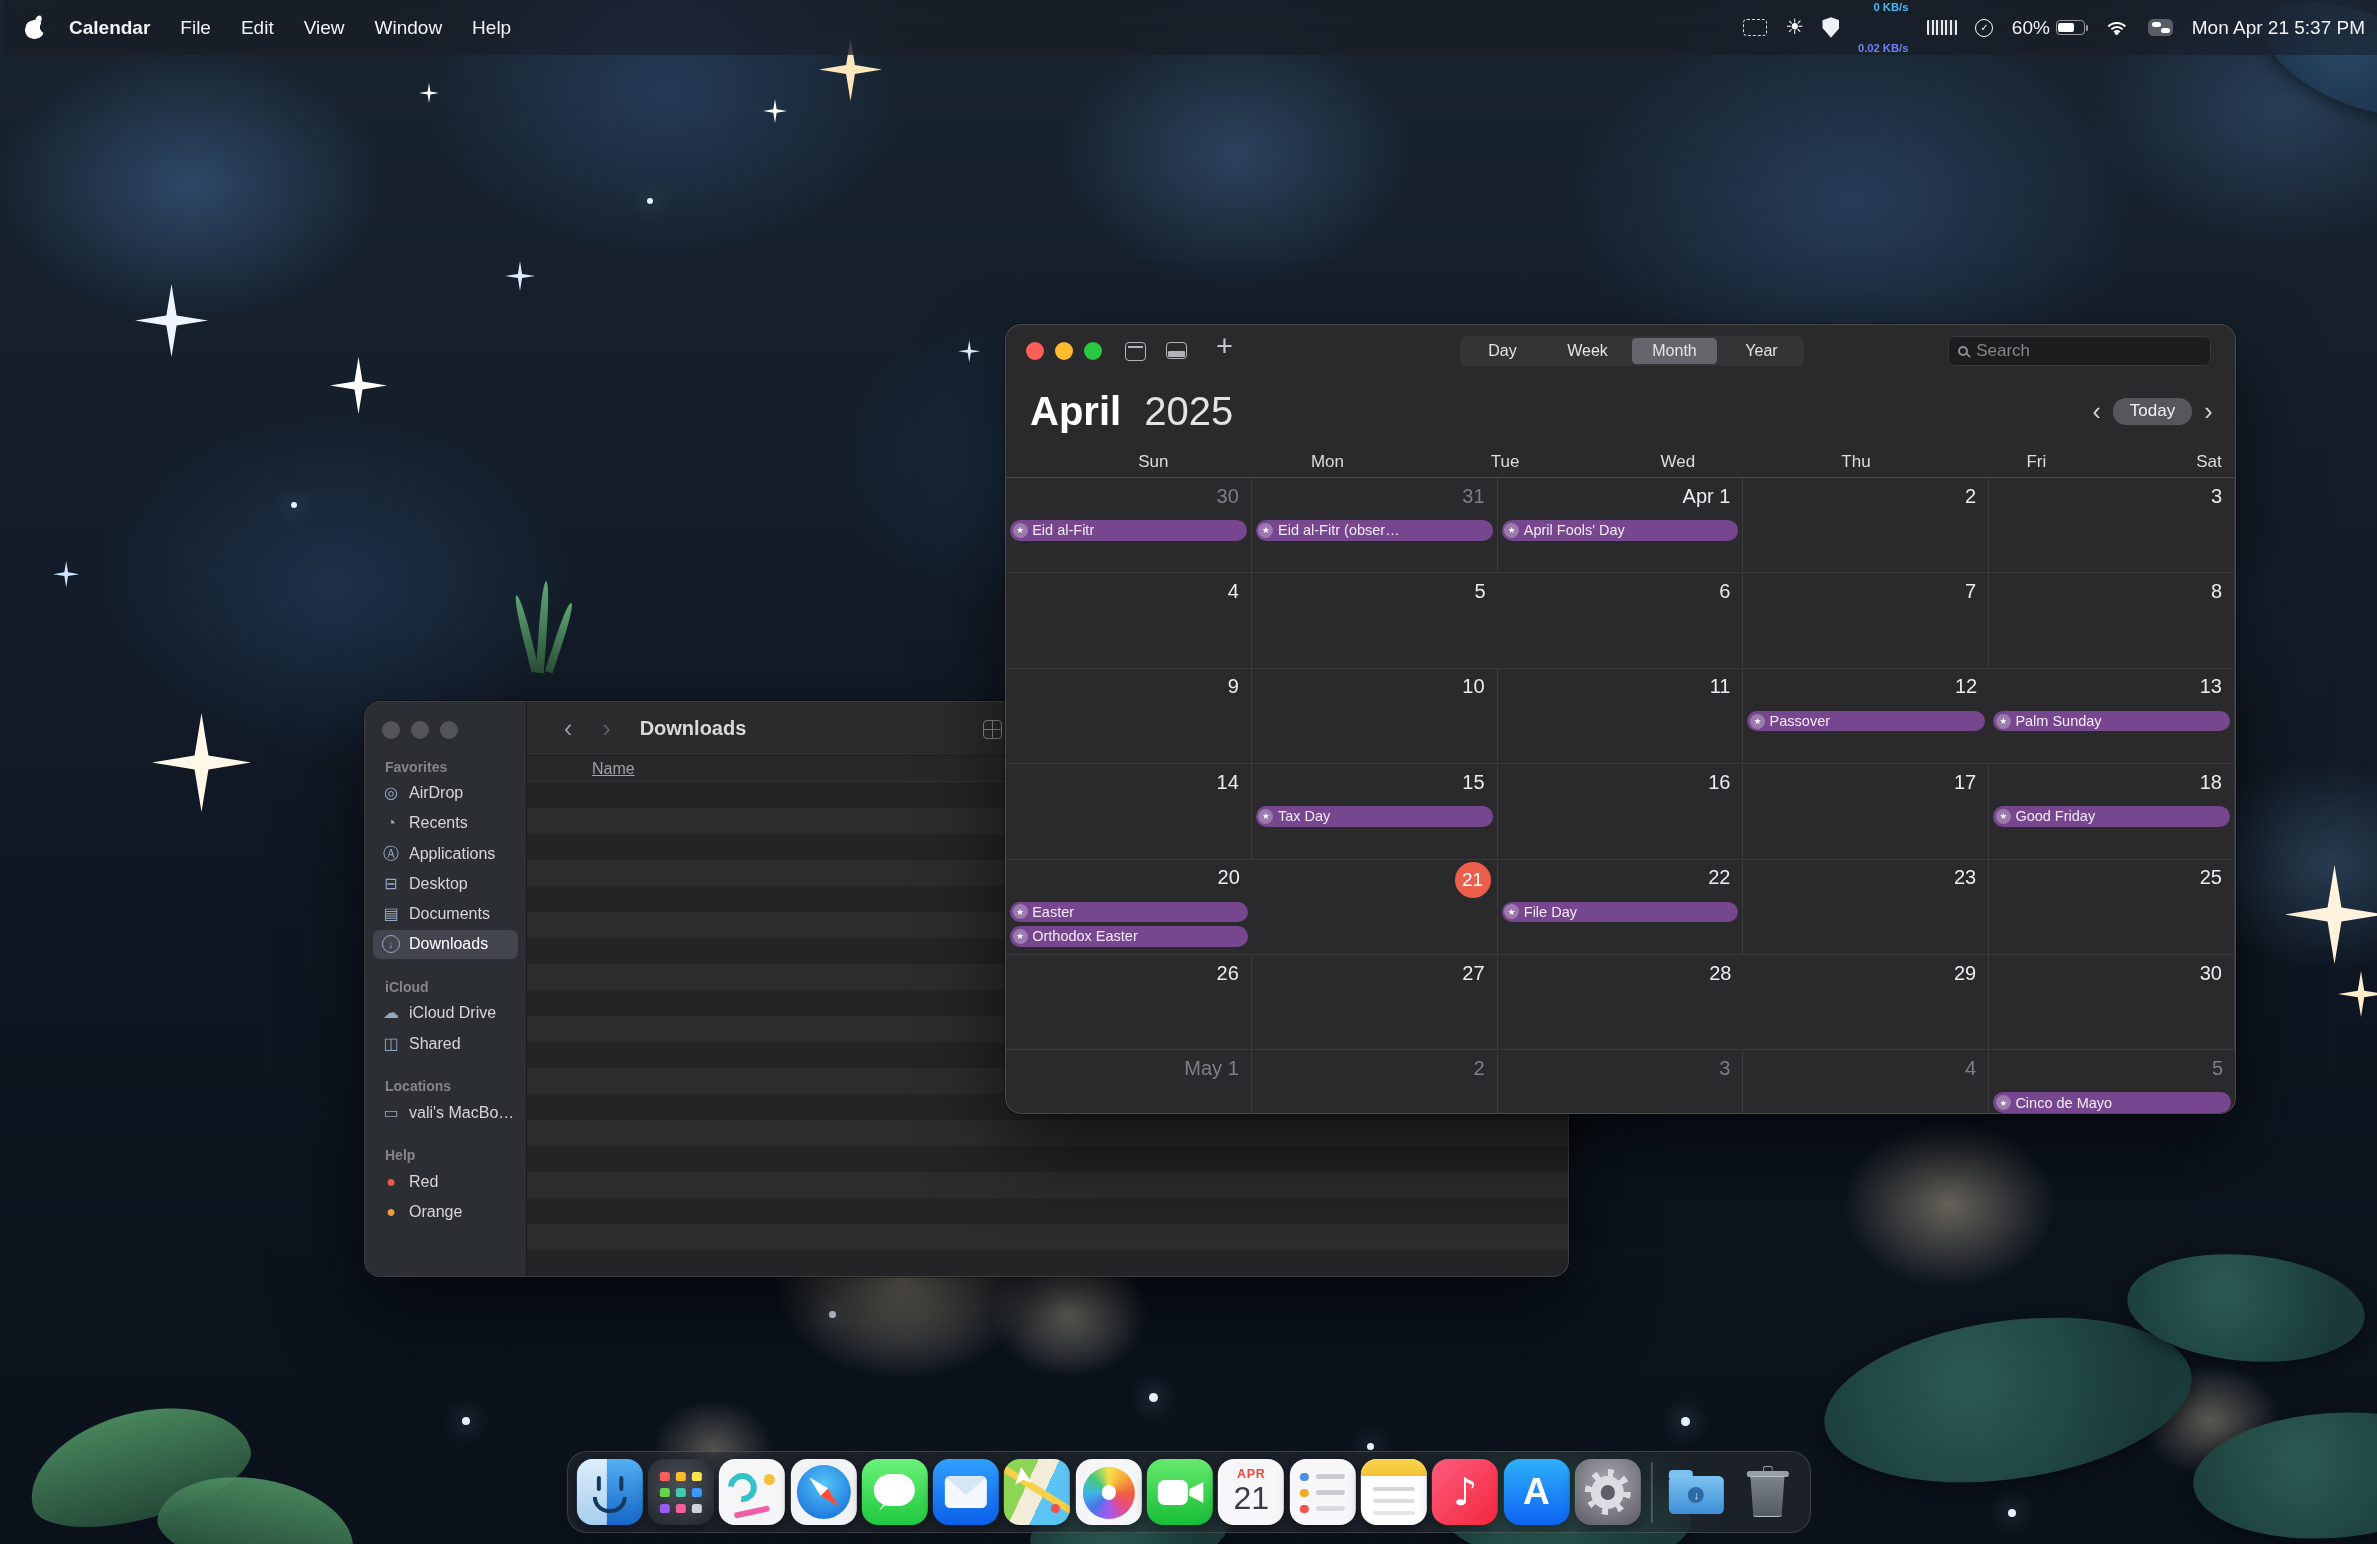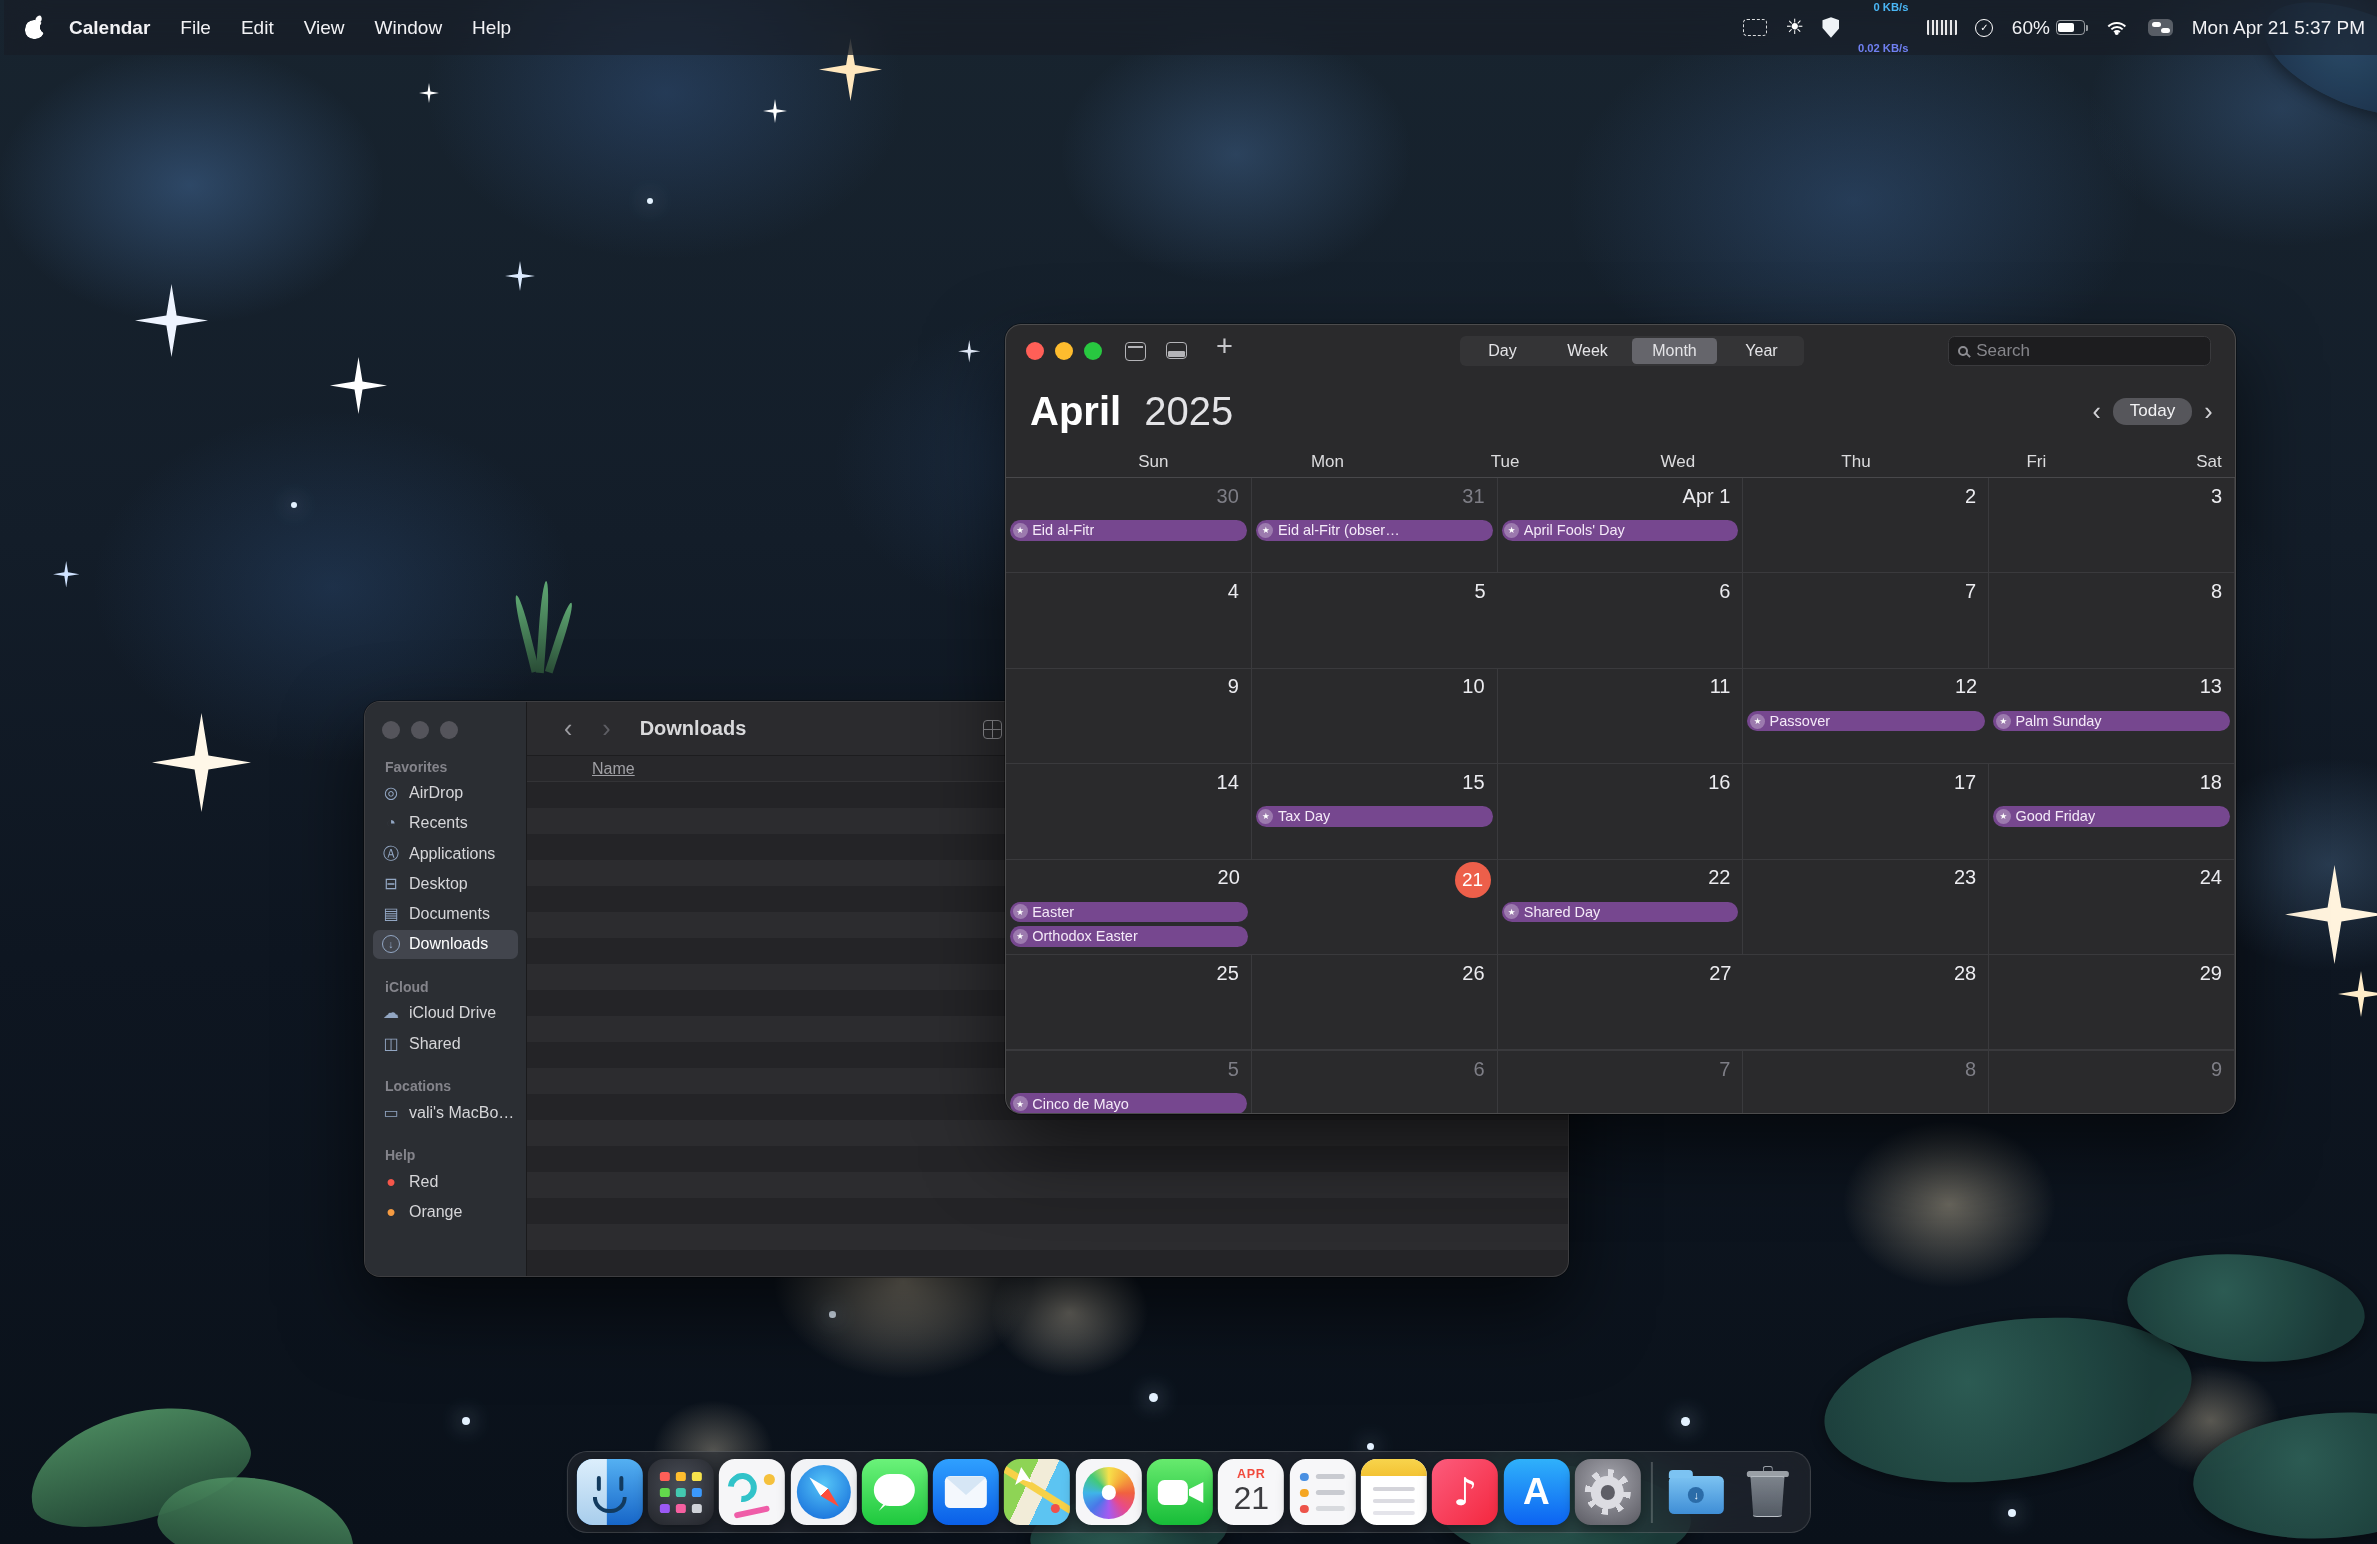--- a/index.html
+++ b/index.html
@@ -566,28 +566,25 @@
           <span class="evtext">Orthodox Easter</span>
         </div>
       </div>
       <div class="cell">
         <span class="daynum today">21</span>
       </div>
       <div class="cell">
         <span class="daynum">22</span>
         <div class="event">
           <span class="evicon">★</span>
-          <span class="evtext">Shared Day</span>
+          <span class="evtext">File Day</span>
         </div>
       </div>
       <div class="cell">
         <span class="daynum">23</span>
-      </div>
-      <div class="cell">
-        <span class="daynum">24</span>
       </div>
       <div class="cell">
         <span class="daynum">25</span>
       </div>
       <div class="cell">
         <span class="daynum">26</span>
       </div>
       <div class="cell">
         <span class="daynum">27</span>
       </div>

